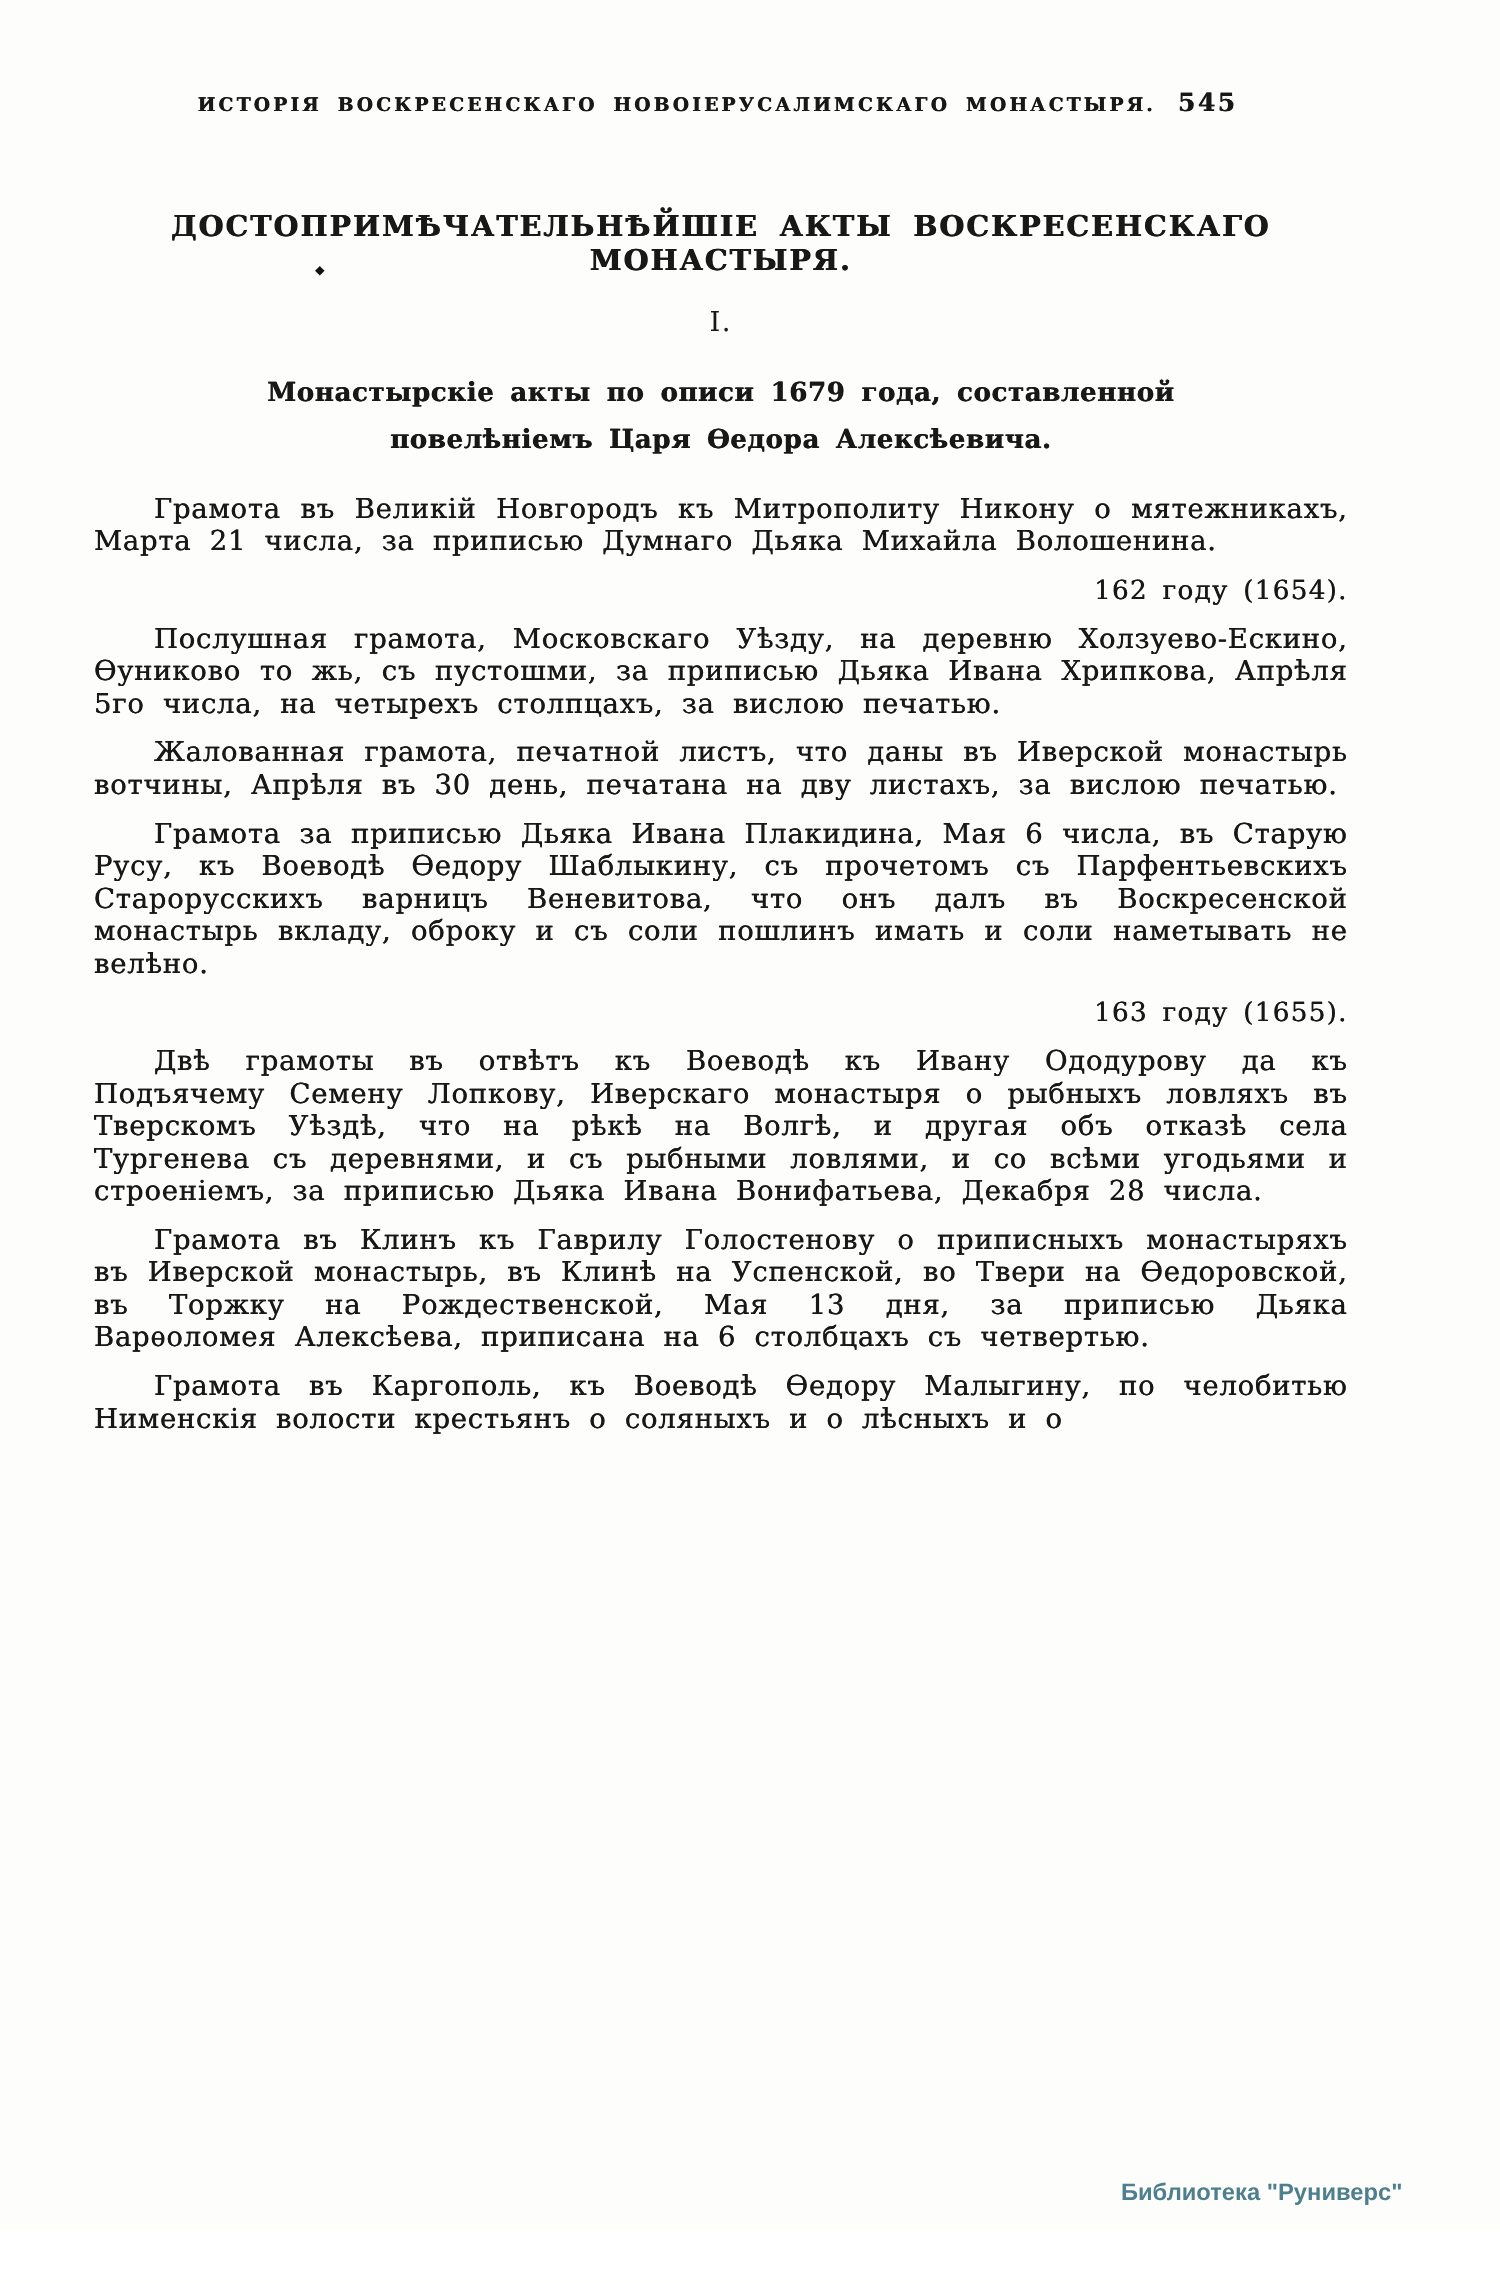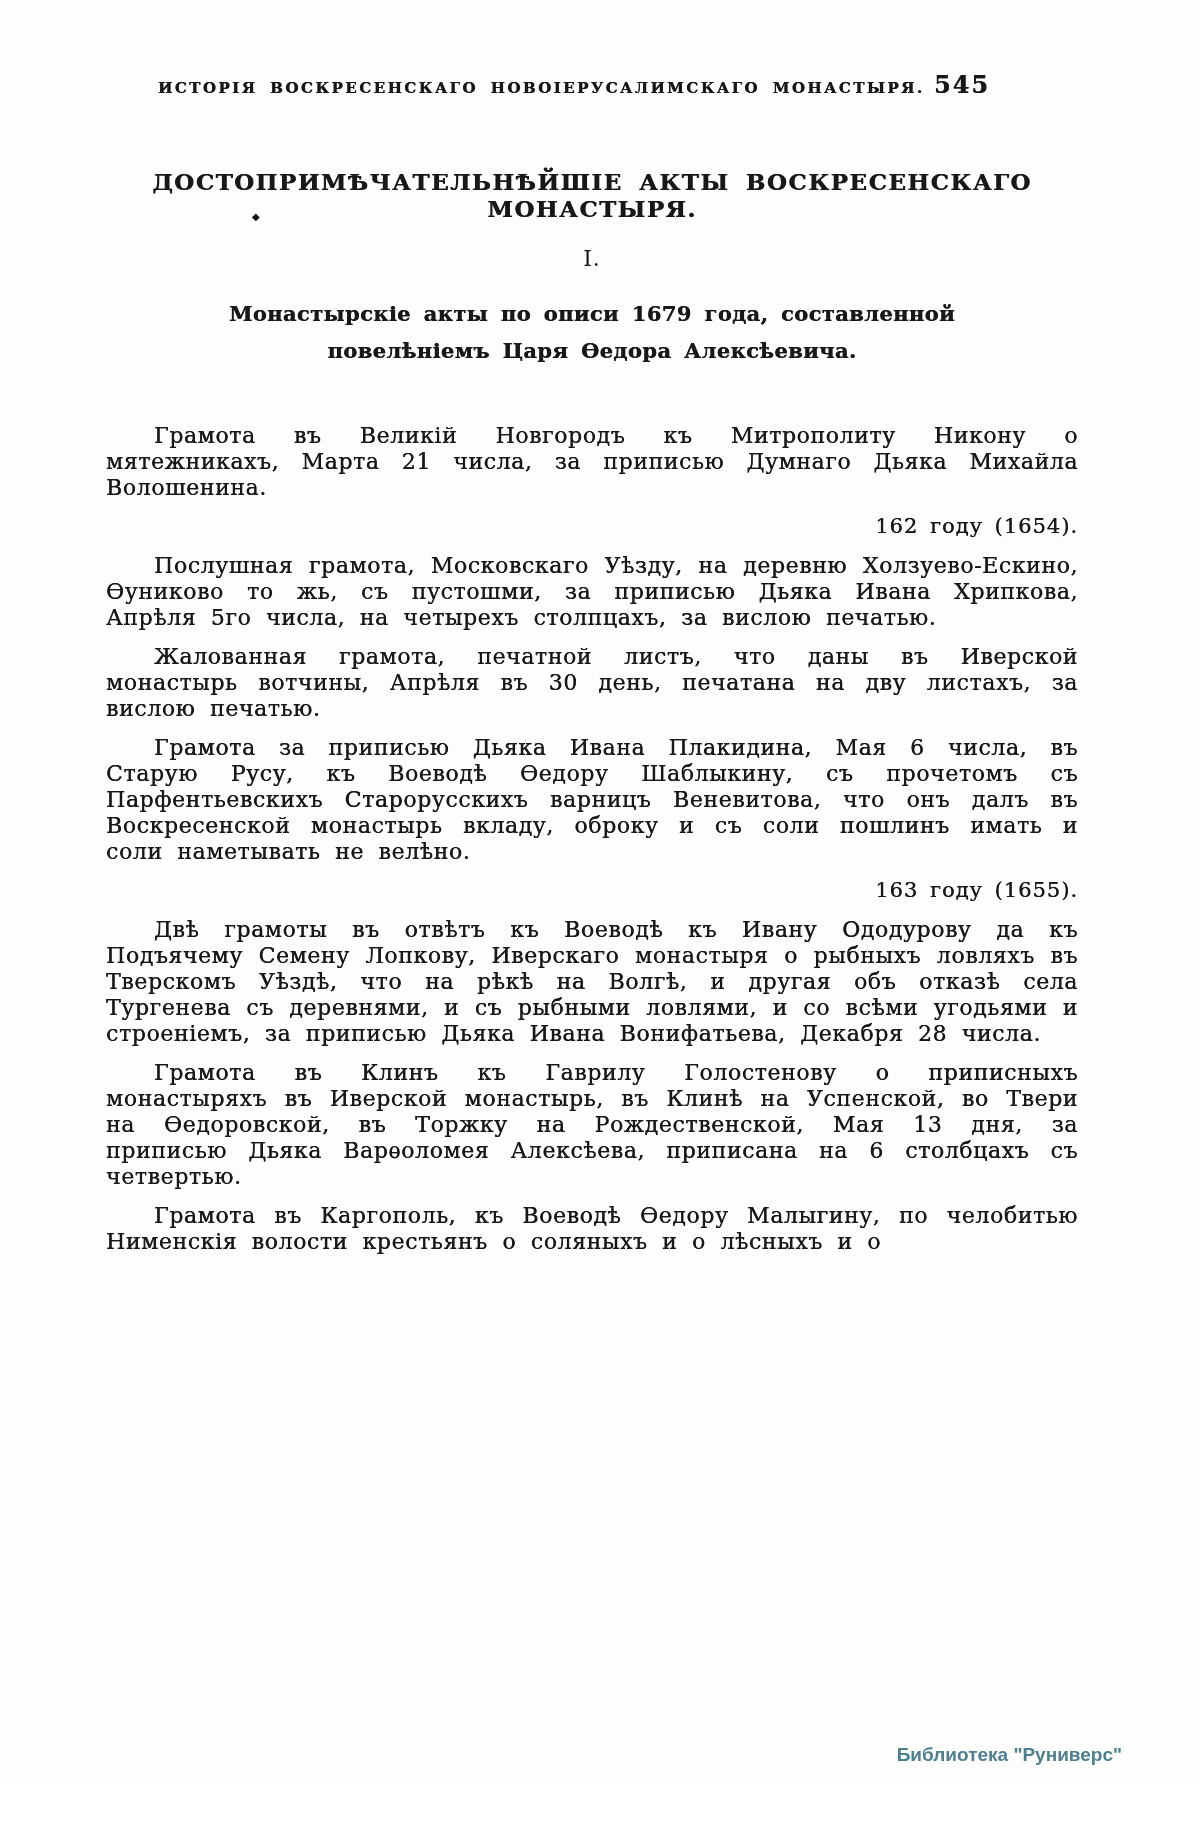--- a/index.html
+++ b/index.html
@@ -27,27 +27,27 @@
     align-items: baseline;
   }
   .rh-text {
     font-size: 15px;
     font-weight: bold;
     letter-spacing: 2.5px;
     word-spacing: 5px;
     text-shadow: 0.4px 0 currentColor;
   }
   .rh-page {
-    font-size: 24px;
+    font-size: 20px;
     font-weight: bold;
     letter-spacing: 2px;
     text-shadow: 0.4px 0 currentColor;
   }
   .content {
-    padding: 168px 122px 0 106px;
+    padding: 168px 122px 0 75px;
   }
   .doc-title {
     margin: 0;
     font-size: 23px;
     font-weight: bold;
     text-align: center;
     letter-spacing: 1.5px;
     word-spacing: 7px;
     text-shadow: 0.5px 0 currentColor;
   }
@@ -59,21 +59,21 @@
     line-height: 10px;
     color: #111;
   }
   .section-num {
     text-align: center;
     font-size: 22px;
     margin-top: 24px;
     letter-spacing: 1px;
   }
   .subtitle {
-    margin: 24px auto 54px auto;
+    margin: 24px auto 26px auto;
     max-width: 880px;
     font-size: 21px;
     font-weight: bold;
     text-align: center;
     line-height: 37px;
     word-spacing: 5px;
     letter-spacing: 0.4px;
     text-shadow: 0.4px 0 currentColor;
   }
   .para {

